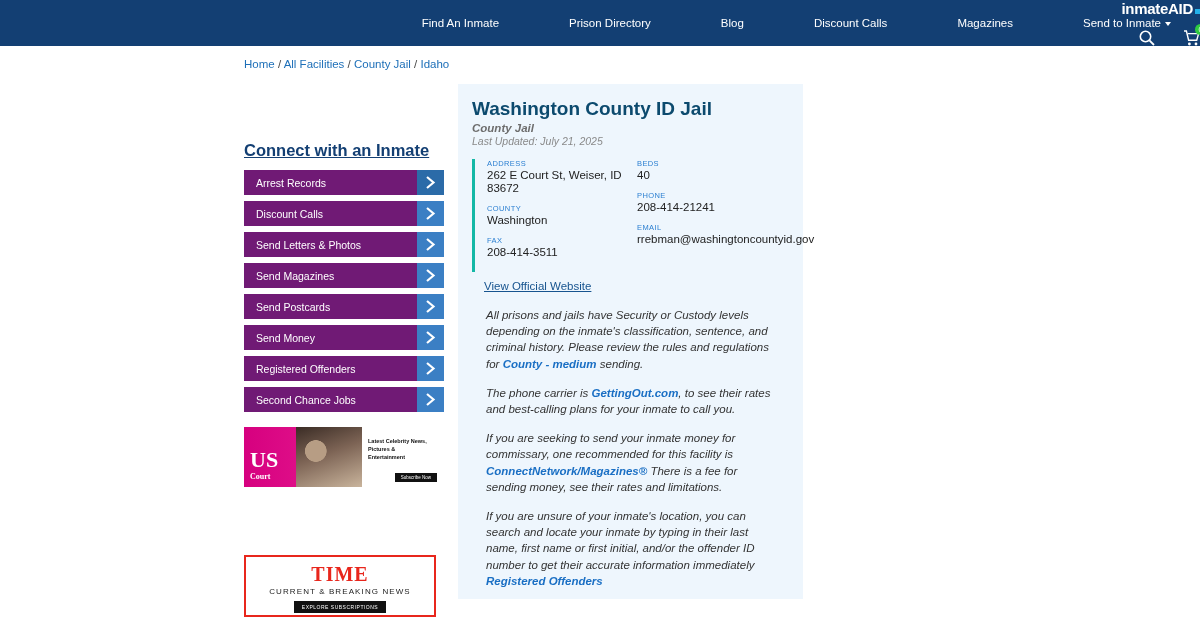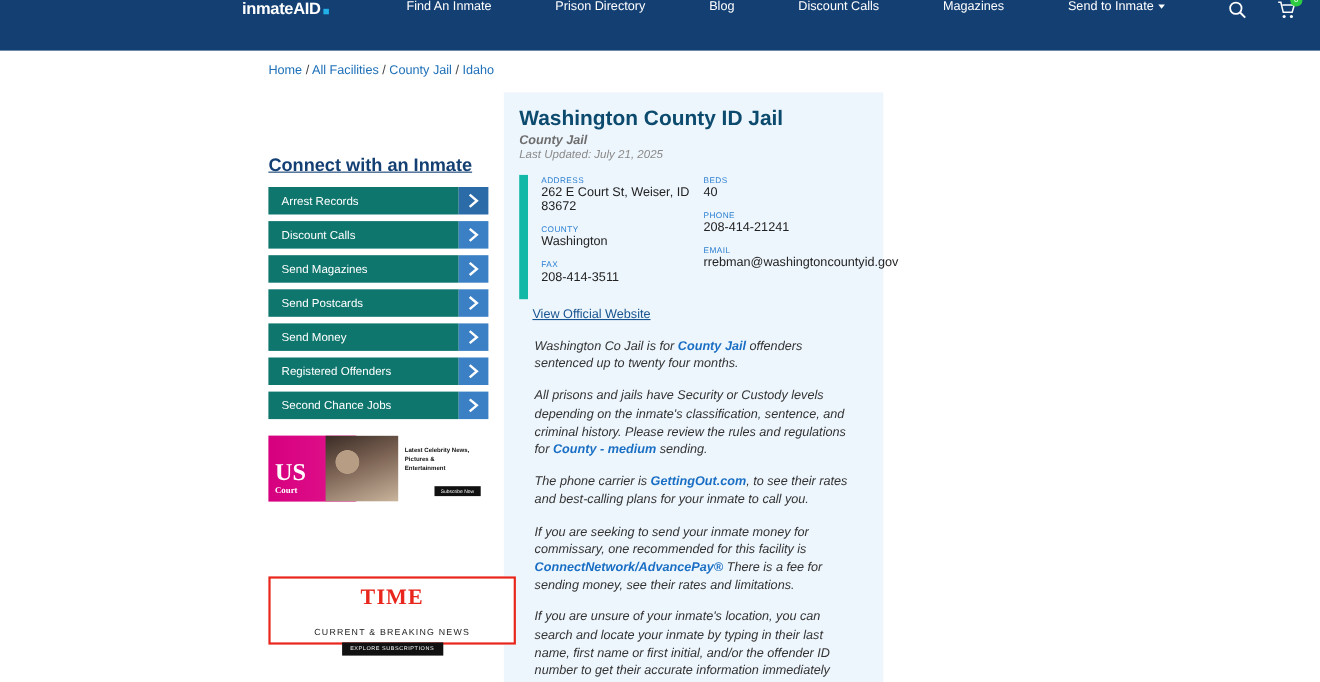--- a/index.html
+++ b/index.html
@@ -9,43 +9,44 @@
     background: #ffffff;
     font-family: "Liberation Sans", sans-serif;
     overflow: hidden;
   }
 
   
   .topbar {
     height: 46px;
     background: #133f73;
     display: flex;
-    align-items: flex-start;
+    align-items: flex-end;
     padding: 0 0 0 0;
     color: #fff;
+    flex-direction: column;
   }
   .logo {
     margin-left: 220px;
     font-size: 15px;
     font-weight: bold;
     letter-spacing: -0.3px;
     display: flex;
     align-items: baseline;
   }
   .logo .dot {
     display: inline-block;
     width: 5px; height: 5px;
     background: #23b0e8;
     margin-left: 2px;
   }
   .navlinks {
     display: flex;
     align-items: center;
     margin-left: 42px;
-    gap: 0px;
+    gap: 12px;
   }
   .navlinks a {
     color: #ffffff;
     font-size: 11.5px;
     text-decoration: none;
     padding: 0 29px;
     white-space: nowrap;
   }
   .caret {
     display: inline-block;
@@ -109,21 +110,21 @@
     white-space: nowrap;
   }
   .btn-row {
     display: flex;
     align-items: stretch;
     margin-bottom: 6px;
     height: 25px;
   }
   .btn-label {
     flex: 1;
-    background: #0f766e;
+    background: #701a75;
     color: #ffffff;
     font-size: 10.5px;
     display: flex;
     align-items: center;
     padding-left: 12px;
   }
   .btn-arrow {
     width: 27px;
     background: #3b7fc4;
     display: flex;
@@ -167,41 +168,41 @@
     width: 62px;
   }
   .ad-us .sub {
     position: absolute;
     right: 4px; bottom: 5px;
     background: #111; color: #fff;
     font-size: 4.5px; padding: 2px 6px;
   }
 
   .ad-time {
-    width: 225px; height: 62px;
+    width: 192px; height: 62px;
     margin-top: 68px;
     border: 2.5px solid #e8261c;
     background: #fff;
     position: relative;
   }
   .ad-time .time-logo {
     text-align: center;
     color: #e8261c;
     font-family: "Liberation Serif", serif;
     font-weight: bold;
     font-size: 20px;
     margin-top: 6px;
     letter-spacing: 1px;
   }
   .ad-time .tagline {
     text-align: center;
     font-size: 8px;
     letter-spacing: 1.1px;
     color: #222;
-    margin-top: 15px;
+    margin-top: 1px;
   }
   .ad-time .cta {
     margin: 5px auto 0;
     background: #111; color: #fff;
     font-size: 5px; padding: 3px 0;
     width: 92px; text-align: center;
     letter-spacing: .5px;
   }
 
   
@@ -227,21 +228,21 @@
     margin-bottom: 1px;
   }
   .facility-updated {
     font-size: 10.5px;
     font-style: italic;
     color: #8a8a8a;
     margin-bottom: 12px;
   }
   .info-wrap {
     display: flex;
-    border-left: 8px solid #14b8a6;
+    border-left: 3px solid #14b8a6;
     padding-left: 12px;
     padding-bottom: 4px;
   }
   .info-col { width: 50%; }
   .info-block { margin-bottom: 9px; }
   .info-label {
     font-size: 7.5px;
     color: #2b7fd1;
     letter-spacing: .4px;
     margin-bottom: 1px;
@@ -325,20 +326,28 @@
       </div>
       <div class="btn-row">
         <div class="btn-label">Discount Calls</div>
         <div class="btn-arrow">
             <svg width="11" height="13" viewBox="0 0 11 13">
               <path d="M2 1 L8.5 6.5 L2 12" fill="none" stroke="#fff" stroke-width="2.2"></path>
             </svg>
           </div>
       </div>
       <div class="btn-row">
+        <div class="btn-label">Send Letters &amp; Photos</div>
+        <div class="btn-arrow">
+            <svg width="11" height="13" viewBox="0 0 11 13">
+              <path d="M2 1 L8.5 6.5 L2 12" fill="none" stroke="#fff" stroke-width="2.2"></path>
+            </svg>
+          </div>
+      </div>
+      <div class="btn-row">
         <div class="btn-label">Send Magazines</div>
         <div class="btn-arrow">
             <svg width="11" height="13" viewBox="0 0 11 13">
               <path d="M2 1 L8.5 6.5 L2 12" fill="none" stroke="#fff" stroke-width="2.2"></path>
             </svg>
           </div>
       </div>
       <div class="btn-row">
         <div class="btn-label">Send Postcards</div>
         <div class="btn-arrow">
@@ -418,31 +427,28 @@
             </div>
             <div class="info-block">
               <div class="info-label">EMAIL</div>
               <div class="info-value">rrebman@washingtoncountyid.gov</div>
             </div>
           </div>
         </div>
 
         <a href="#" class="official-link">View Official Website</a>
 
-        <div class="para">
-          <span>Washington Co Jail is for </span><b>County Jail</b><span> offenders sentenced up to twenty four months.</span>
-        </div>
         <div class="para">
           <span>All prisons and jails have Security or Custody levels depending on the inmate's classification, sentence, and criminal history. Please review the rules and regulations for </span><b>County - medium</b><span> sending.</span>
         </div>
         <div class="para">
           <span>The phone carrier is </span><b>GettingOut.com</b><span>, to see their rates and best-calling plans for your inmate to call you.</span>
         </div>
         <div class="para">
-          <span>If you are seeking to send your inmate money for commissary, one recommended for this facility is </span><b>ConnectNetwork/AdvancePay®</b><span> There is a fee for sending money, see their rates and limitations.</span>
+          <span>If you are seeking to send your inmate money for commissary, one recommended for this facility is </span><b>ConnectNetwork/Magazines®</b><span> There is a fee for sending money, see their rates and limitations.</span>
         </div>
         <div class="para">
           <span>If you are unsure of your inmate's location, you can search and locate your inmate by typing in their last name, first name or first initial, and/or the offender ID number to get their accurate information immediately </span><b>Registered Offenders</b>
         </div>
       </div>
 
     </div>
 
   </div>
 </div>

